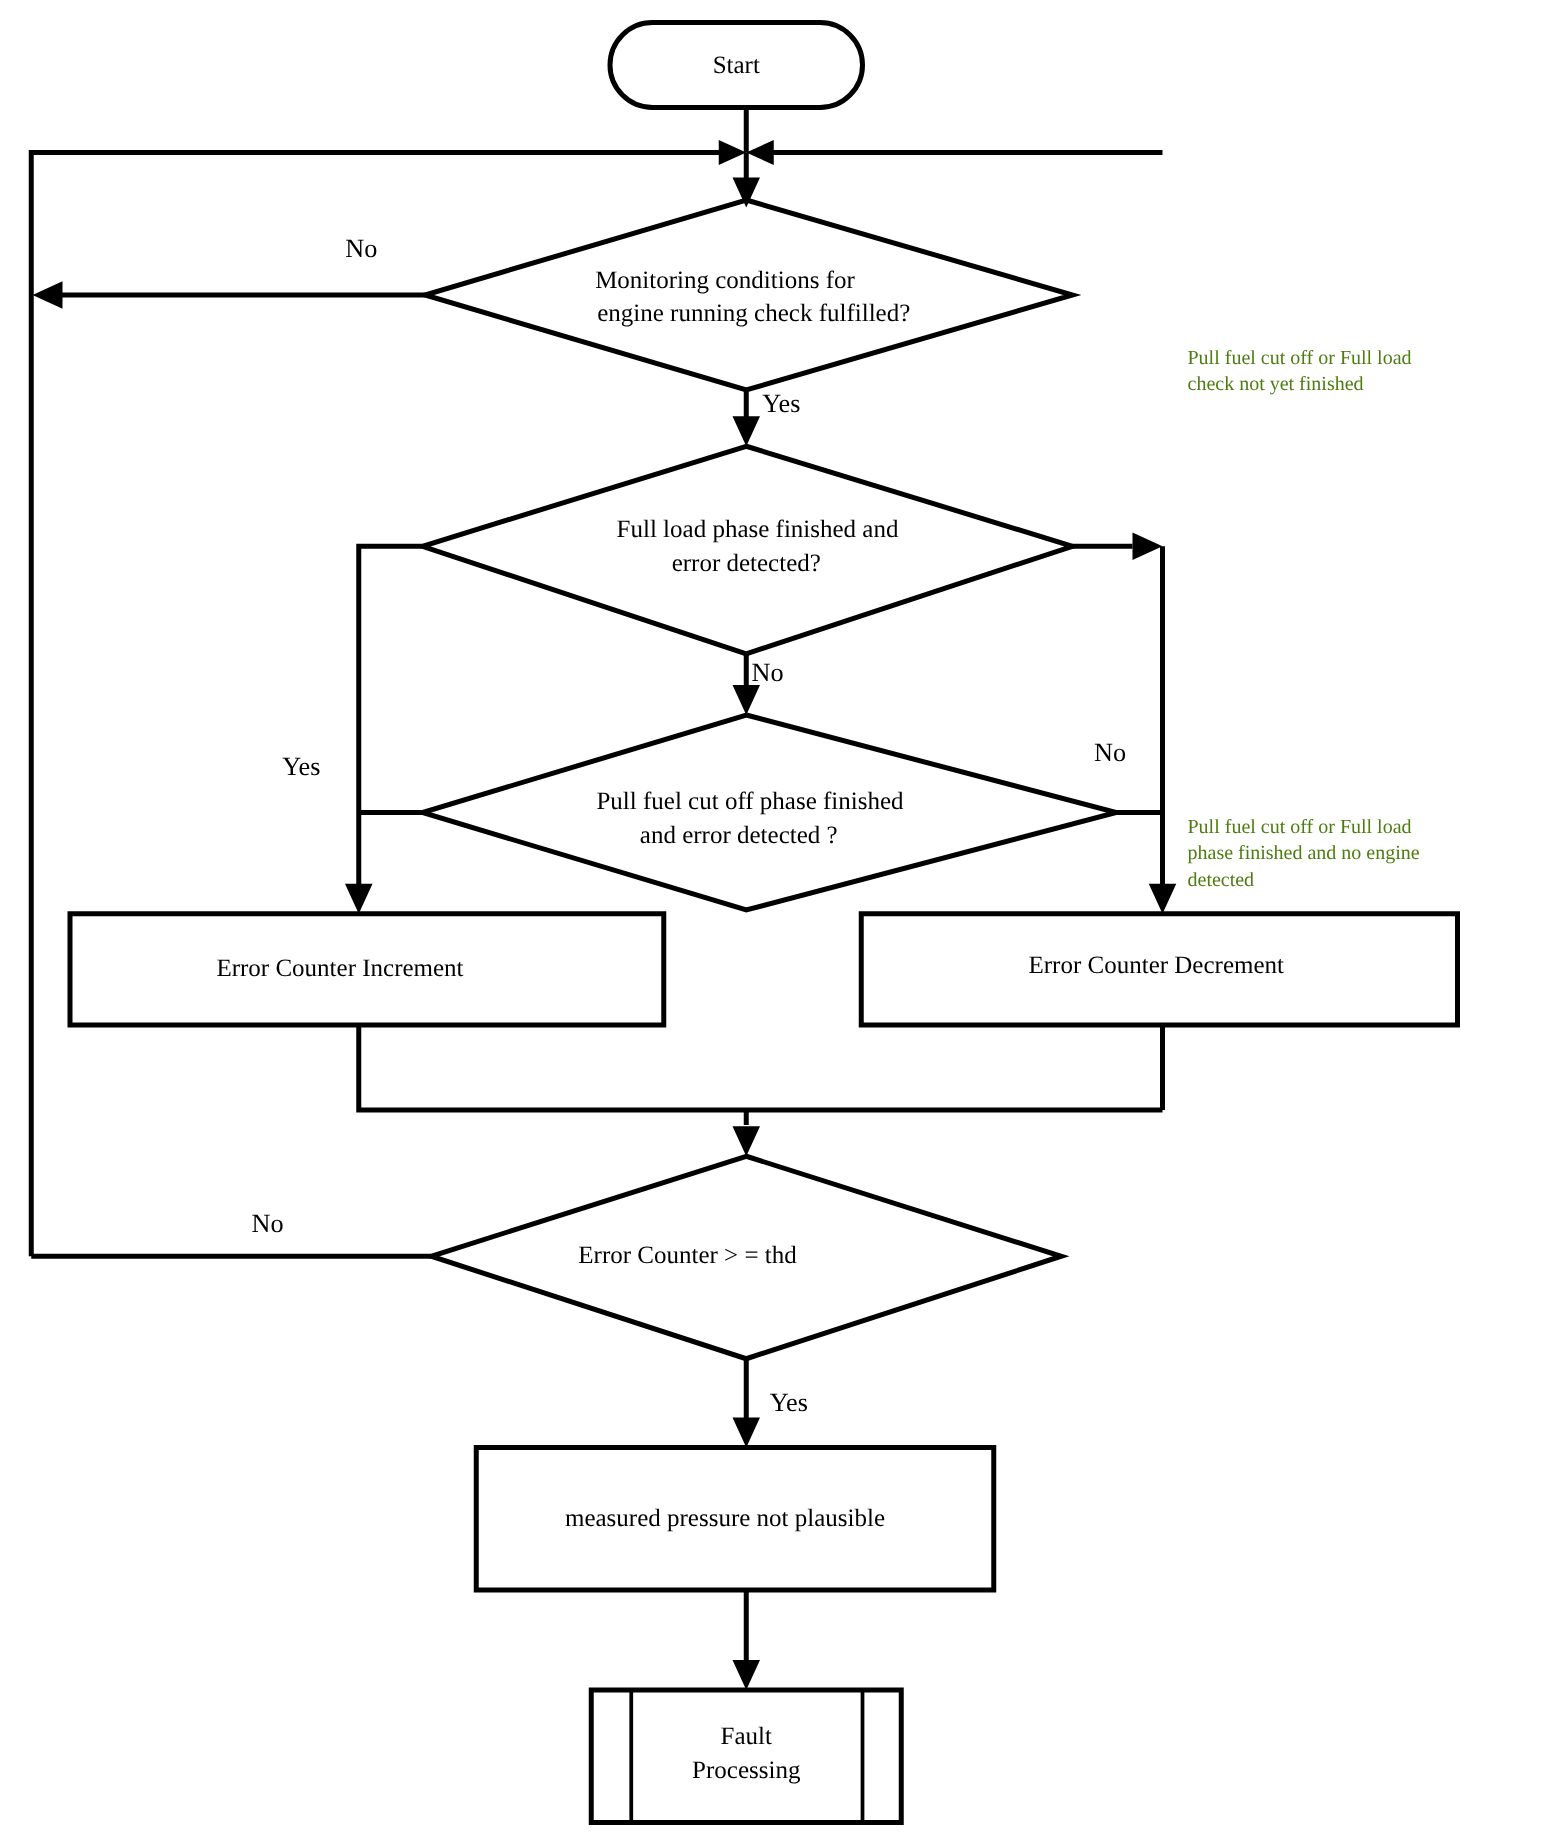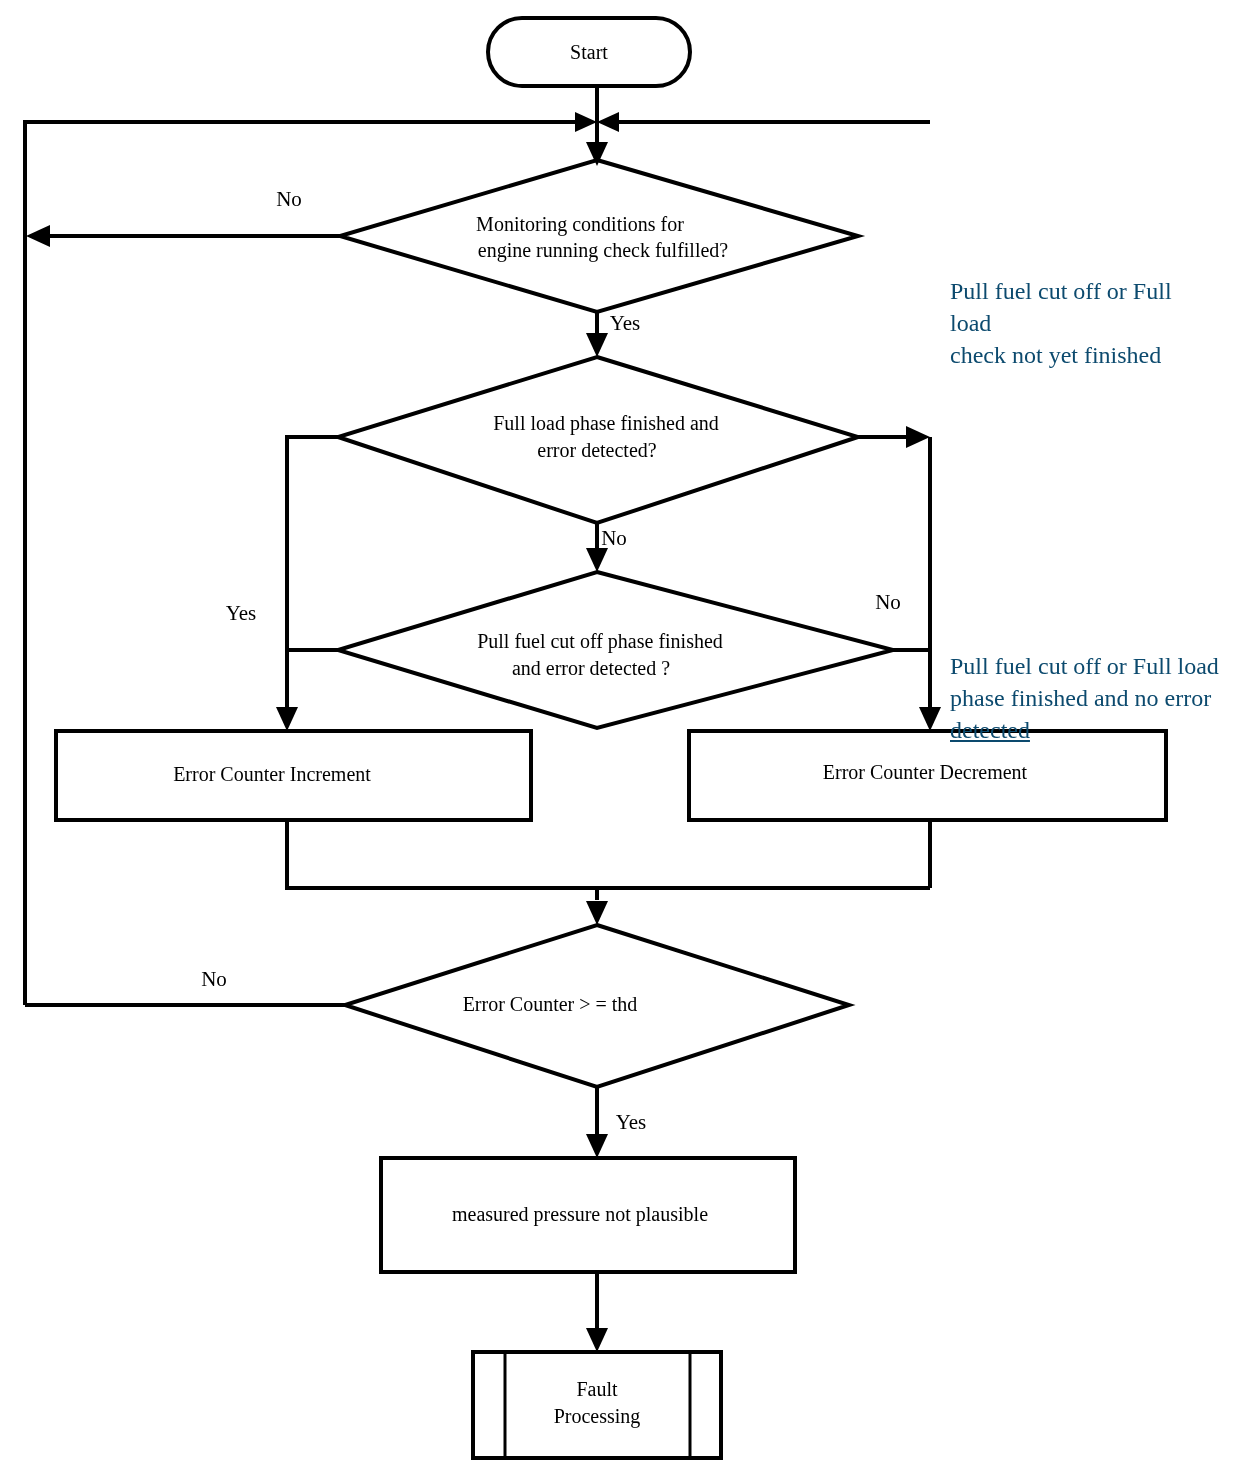--- a/index.html
+++ b/index.html
@@ -56,22 +56,22 @@
   .edge-label {
     font-family: "Liberation Serif", "DejaVu Serif", serif;
     font-size: 21px;
     fill: #000000;
     text-anchor: middle;
     dominant-baseline: middle;
   }
   .annotation-text {
     position: absolute;
     font-family: "Liberation Serif", "DejaVu Serif", serif;
-    font-size: 24px;
-    color: #0c4a6e;
+    font-size: 16px;
+    color: #4d7c0f;
     line-height: 1.33;
     text-align: justify;
   }
   .annotation-text > span {
     display: block;
   }
 </style>
 </head>
 <body>
 
@@ -170,17 +170,17 @@
 
   </svg>
 
   <div class="annotation-text" style="left:950px; top:276px; width:265px; text-align:left;">
     <span>Pull fuel cut off or Full load</span>
     <span>check not yet finished</span>
   </div>
 
   <div class="annotation-text" style="left:950px; top:651px; width:270px;">
     <span>Pull fuel cut off or Full load</span>
-    <span>phase finished and no error</span>
-    <span style="text-align:left;text-decoration:underline;">detected</span>
+    <span>phase finished and no engine</span>
+    <span style="text-align:left;">detected</span>
   </div>
 
 </div>
 
 </body></html>

